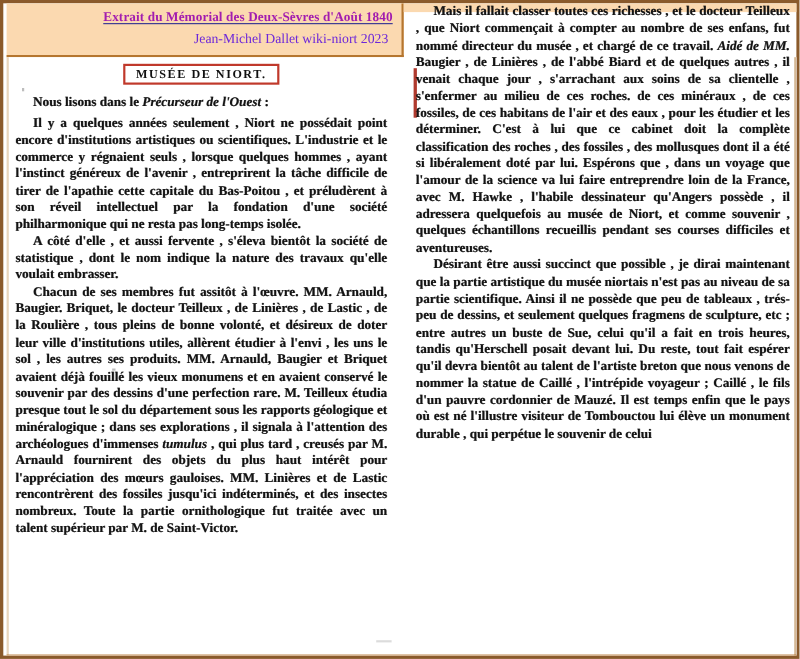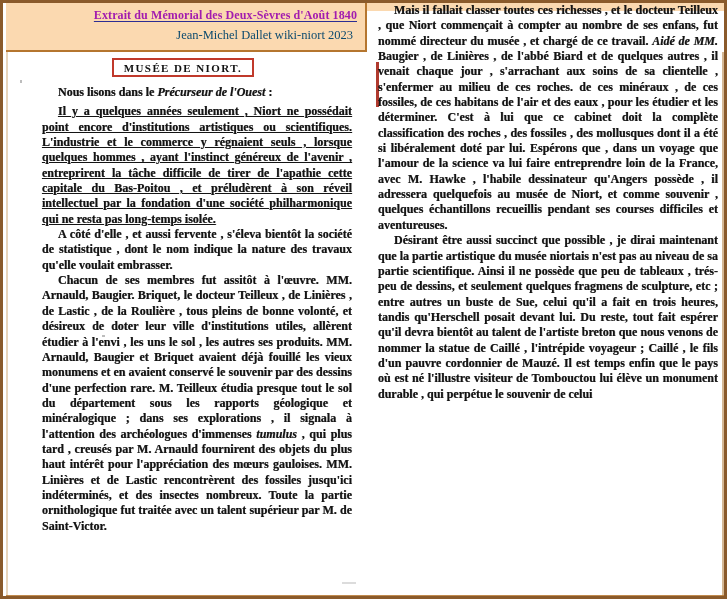--- a/index.html
+++ b/index.html
@@ -45,21 +45,21 @@
     text-decoration: underline;
     text-decoration-color: #2d2d93;
     text-underline-offset: 2px;
     line-height: 20px;
     white-space: nowrap;
   }
   .doc-attrib {
     display: block;
     text-align: right;
     font-size: 12.5px;
-    color: #0c4a6e;
+    color: #6d28d9;
     line-height: 20px;
     padding-right: 4px;
     white-space: nowrap;
   }
 
   
   .header-strip-right {
     position: absolute;
     left: 364px;
     top: 0px;
@@ -101,21 +101,20 @@
     top: -49px;
     height: 596px;
   }
 
   .col p {
     margin: 0 0 0 0;
     text-indent: 16px;
   }
   .col p.tight {
     margin-top: 4px;
-    text-decoration: underline;
   }
   .col p.first {
     margin-top: 0;
   }
 
   
   .ink {
     color: #141414;
     font-weight: 600;
     text-shadow: 0.35px 0 0 rgba(20,20,20,0.45), -0.35px 0 0 rgba(20,20,20,0.25);
@@ -154,21 +153,20 @@
     left: 370px;
     top: 10px;
     width: 3px;
     height: 45px;
     background: #b03a2e;
   }
 
   
   .left-inner {
     padding-top: 33px;
-    margin-left: 28px;
   }
 
   
   .speck {
     position: absolute;
     background: #9a9a9a;
     opacity: 0.65;
   }
   .speck-a { left: 14px;  top: 28px; width: 2px; height: 3px; }
   .speck-b { left: 96px;  top: 283px; width: 3px; height: 2px; }

